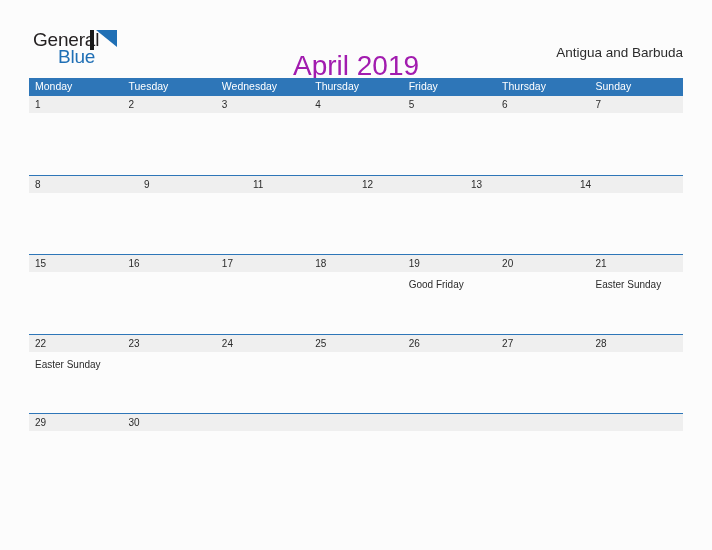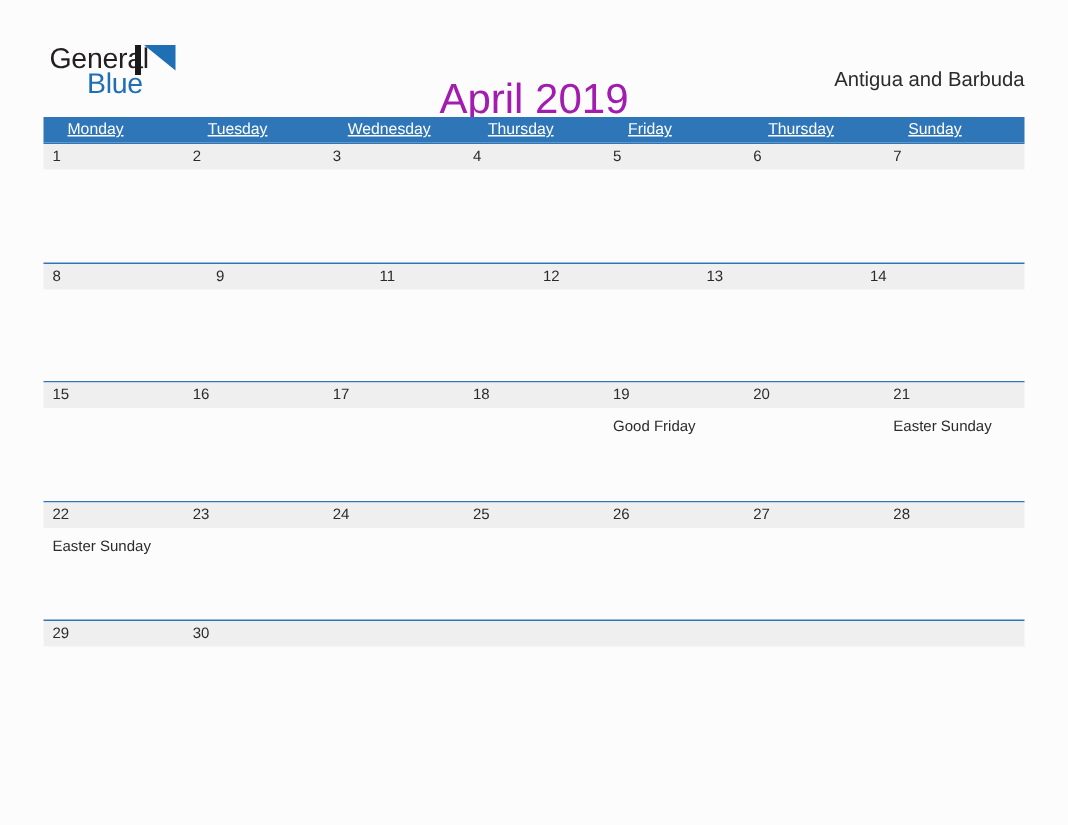--- a/index.html
+++ b/index.html
@@ -87,24 +87,23 @@
   .weekday-header {
     display: flex;
     background: #2e76b8;
     height: 17px;
   }
   .weekday-cell {
     flex: 1 1 0;
     color: #ffffff;
     font-size: 10.5px;
     line-height: 17px;
-    padding-left: 16px;
+    padding-left: 6px;
     box-sizing: border-box;
     white-space: nowrap;
-    text-decoration: underline;
   }
 
   .week-row {
     border-top: 1.5px solid #2e76b8;
     height: 79.5px;
     position: relative;
     box-sizing: border-box;
   }
   .week-row:first-of-type {
     border-top: none;

